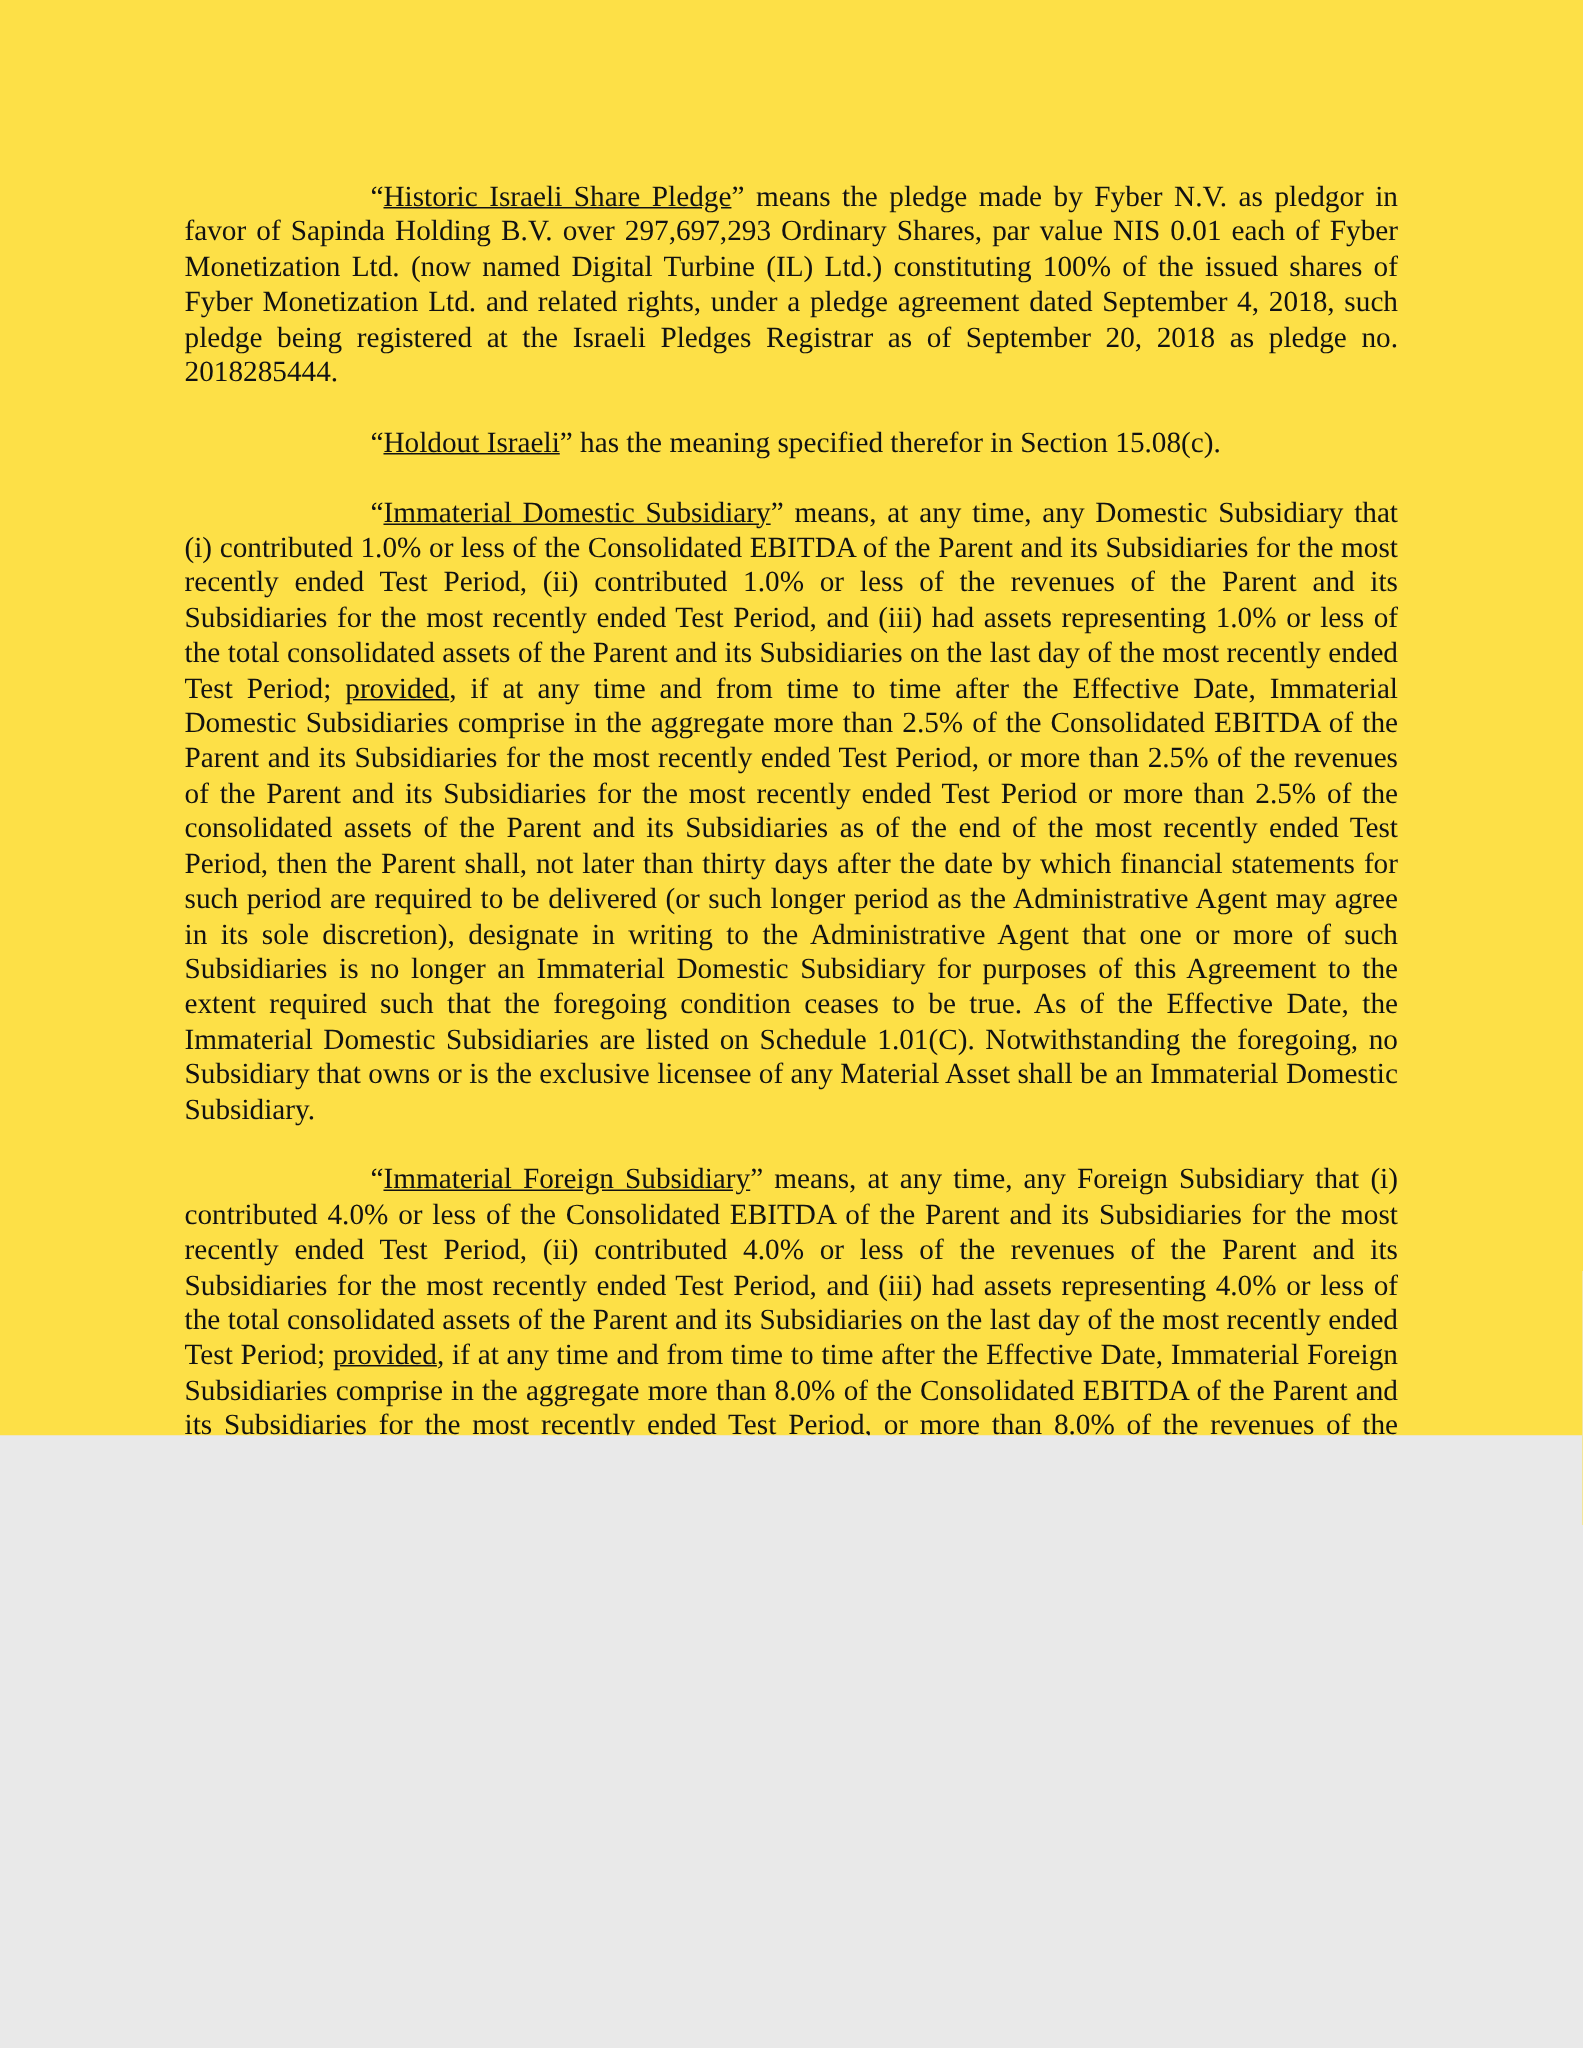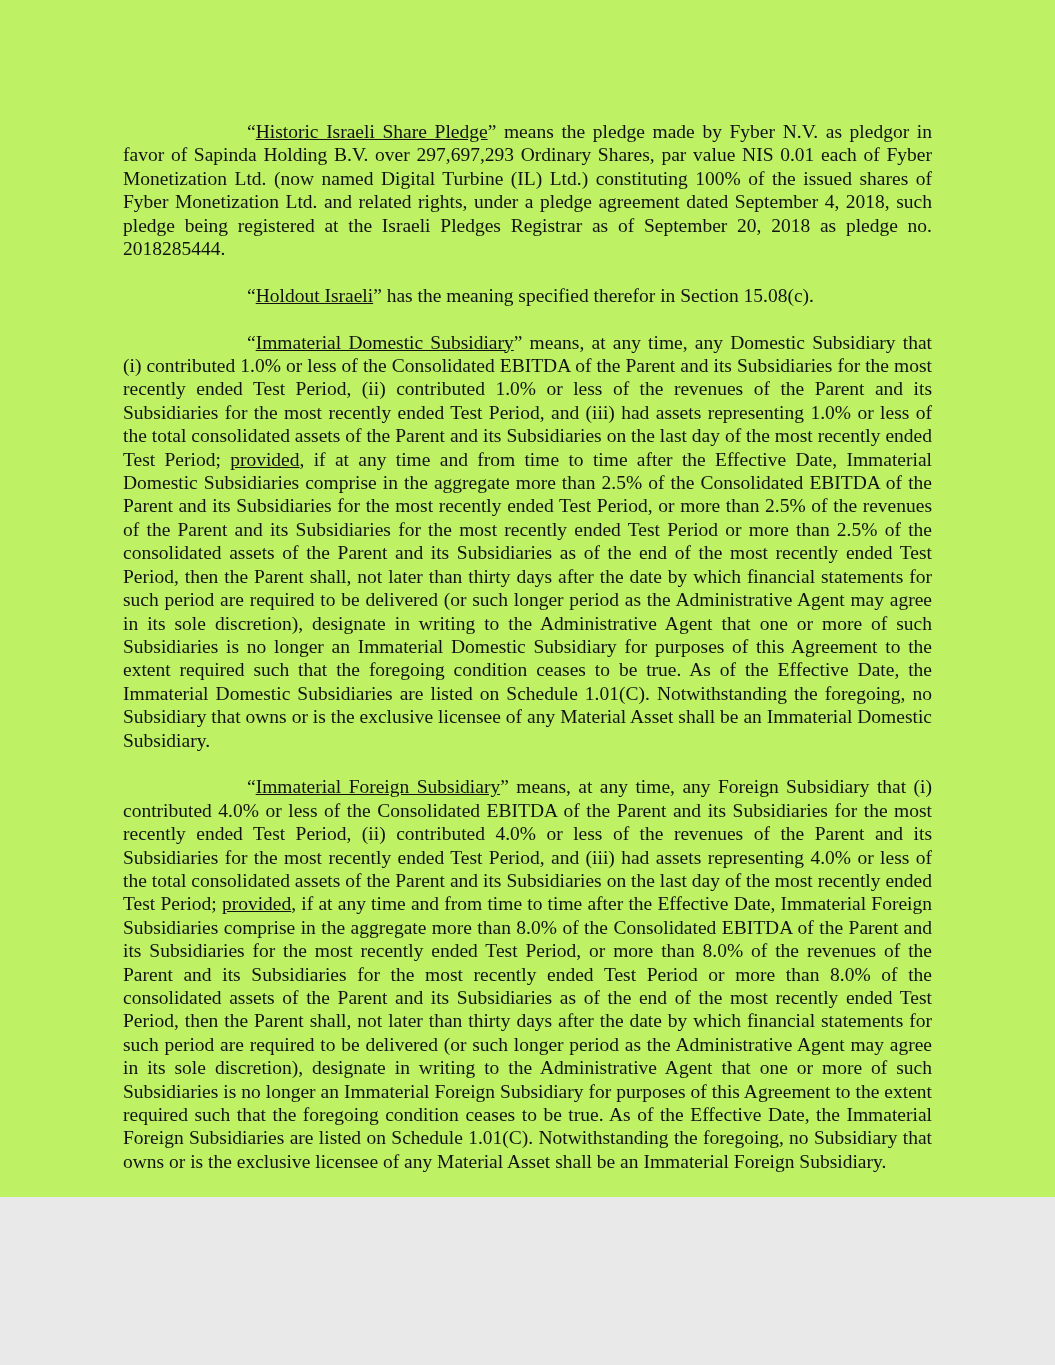--- a/index.html
+++ b/index.html
@@ -3,23 +3,23 @@
 <meta charset="utf-8">
 <style>
   html, body {
     margin: 0;
     padding: 0;
     background: #e9e9e9;
   }
   .page {
     position: relative;
     width: 1055px;
-    height: 1197px;
+    height: 957px;
     margin: 0 auto;
-    background: #bef264;
+    background: #fde047;
     font-family: "Liberation Serif", "DejaVu Serif", serif;
     color: #121212;
     overflow: hidden;
   }
   .content {
     position: absolute;
     left: 123px;
     top: 120px;
     width: 809px;
     font-size: 19.5px;

